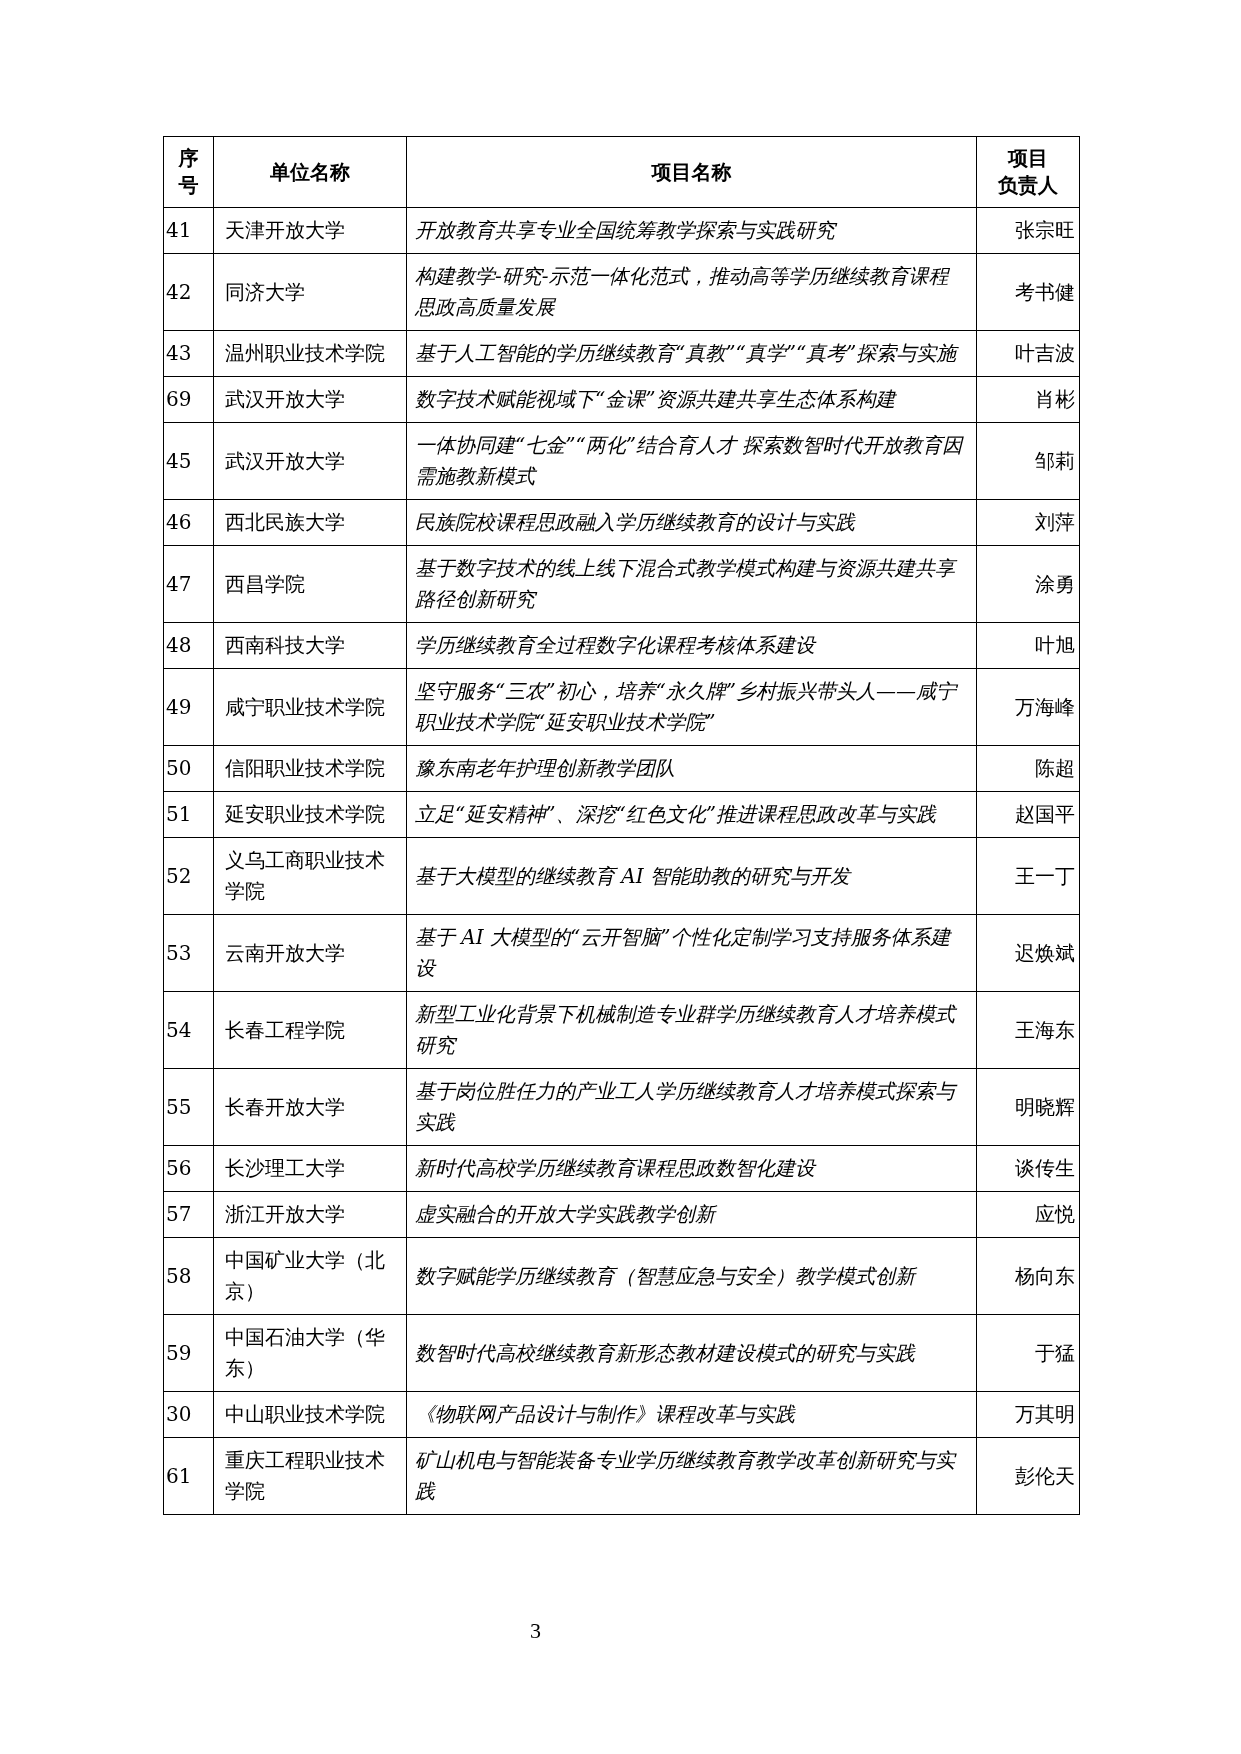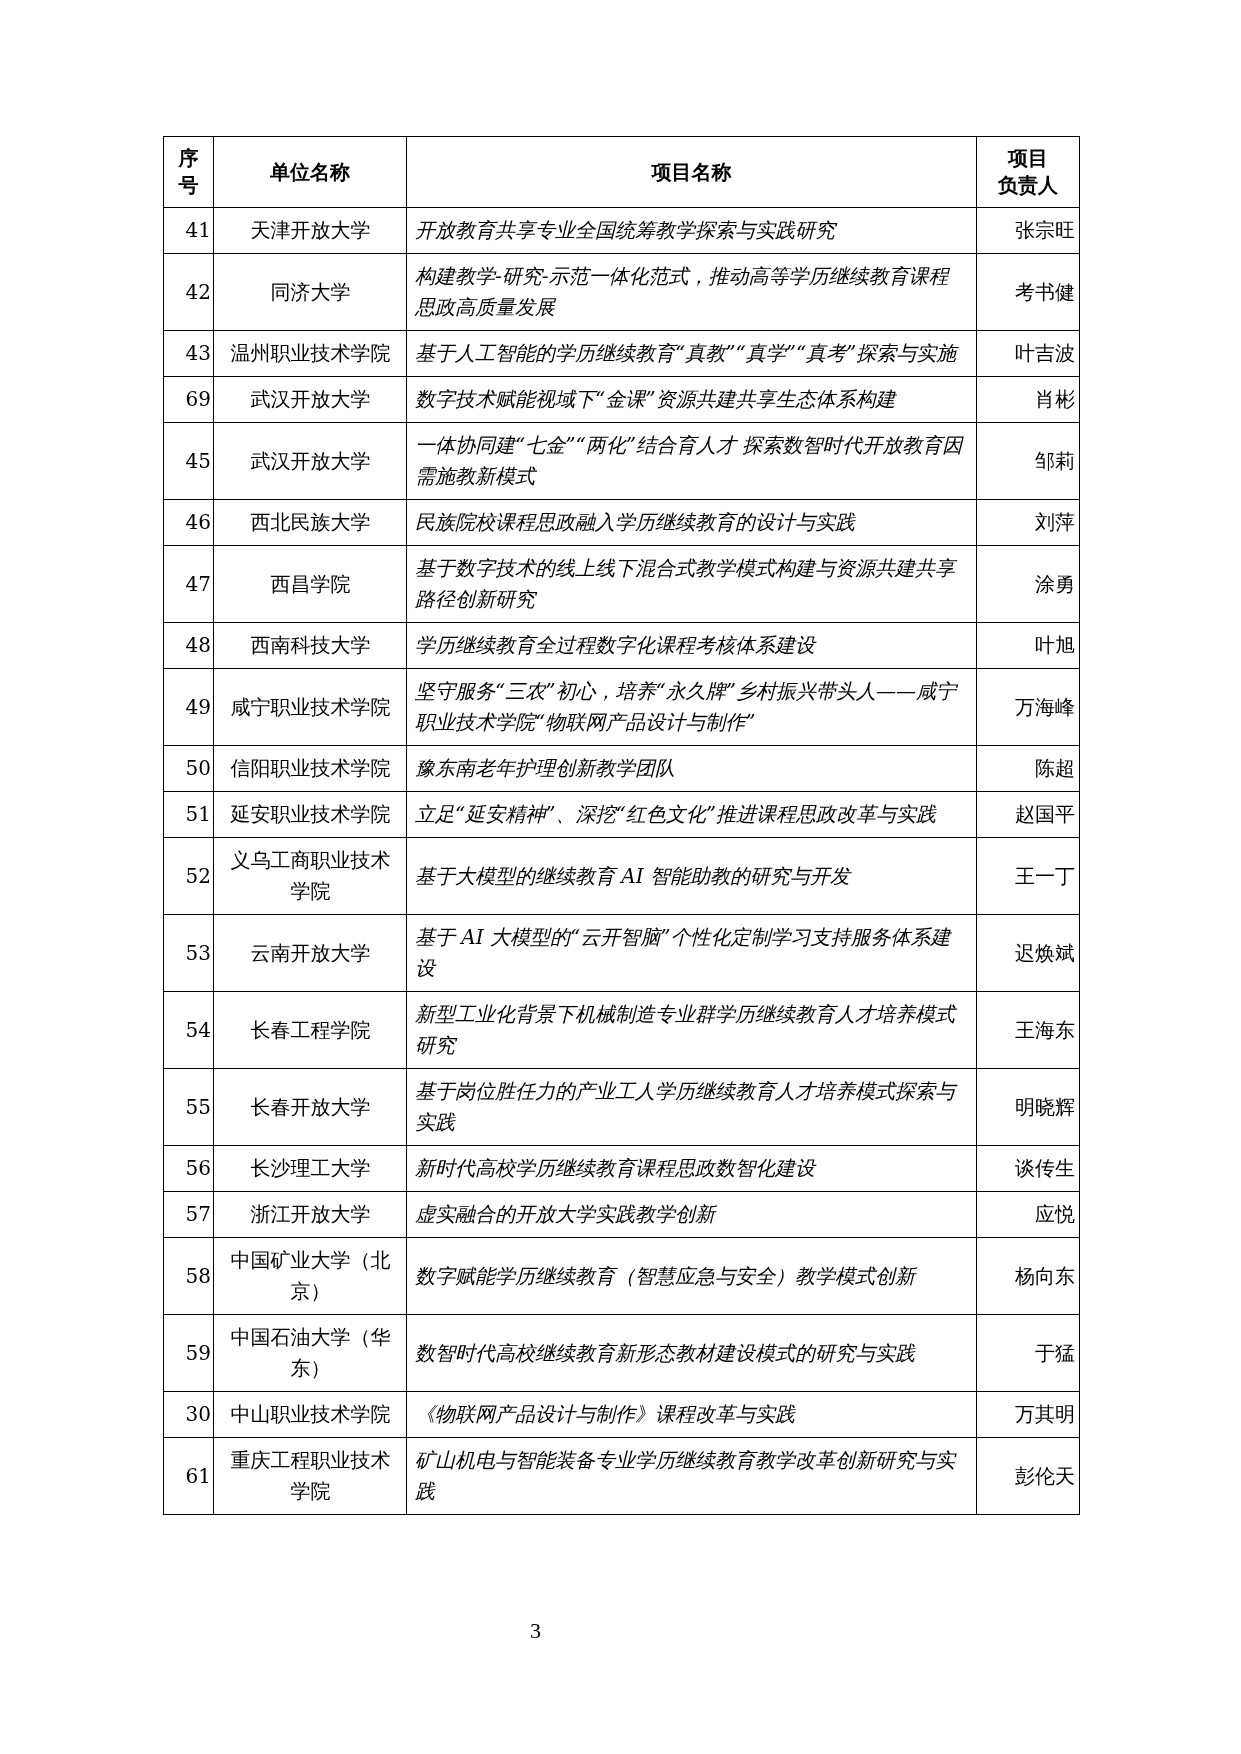--- a/index.html
+++ b/index.html
@@ -15,22 +15,22 @@
     position: absolute; left: 163px; top: 136px;
     width: 916px; table-layout: fixed;
   }
   th, td { border: 1px solid #000; vertical-align: middle; font-size: 20px; }
   thead th {
     font-family: "DejaVu Sans", "Liberation Sans", sans-serif;
     font-weight: bold; text-align: center;
     height: 62px; line-height: 27px; padding: 4px 6px;
   }
   td { line-height: 31px; padding: 7px 8px; word-break: break-all; }
-  td.c0 { text-align: right; padding: 7px 2px; }
-  td.c1 { text-align: center; padding-left: 11px; padding-right: 10px; }
+  td.c0 { text-align: left; padding: 7px 2px; }
+  td.c1 { text-align: left; padding-left: 11px; padding-right: 10px; }
   td.c2 { text-align: left; font-style: italic; }
   td.c3 { text-align: right; padding: 7px 4px; word-break: keep-all; }
   col.w0 { width: 50px; }
   col.w1 { width: 193px; }
   col.w2 { width: 570px; }
   col.w3 { width: 103px; }
   .page-number {
     position: absolute; left: 0; width: 100%; top: 1618px;
     text-align: center; font-size: 22px;
     font-family: "Liberation Serif", "DejaVu Serif", serif;
@@ -100,21 +100,21 @@
         </tr>
         <tr>
           <td class="c0">48</td>
           <td class="c1">西南科技大学</td>
           <td class="c2">学历继续教育全过程数字化课程考核体系建设</td>
           <td class="c3">叶旭</td>
         </tr>
         <tr>
           <td class="c0">49</td>
           <td class="c1">咸宁职业技术学院</td>
-          <td class="c2">坚守服务“三农”初心，培养“永久牌”乡村振兴带头人——咸宁职业技术学院“物联网产品设计与制作”</td>
+          <td class="c2">坚守服务“三农”初心，培养“永久牌”乡村振兴带头人——咸宁职业技术学院“延安职业技术学院”</td>
           <td class="c3">万海峰</td>
         </tr>
         <tr>
           <td class="c0">50</td>
           <td class="c1">信阳职业技术学院</td>
           <td class="c2">豫东南老年护理创新教学团队</td>
           <td class="c3">陈超</td>
         </tr>
         <tr>
           <td class="c0">51</td>

